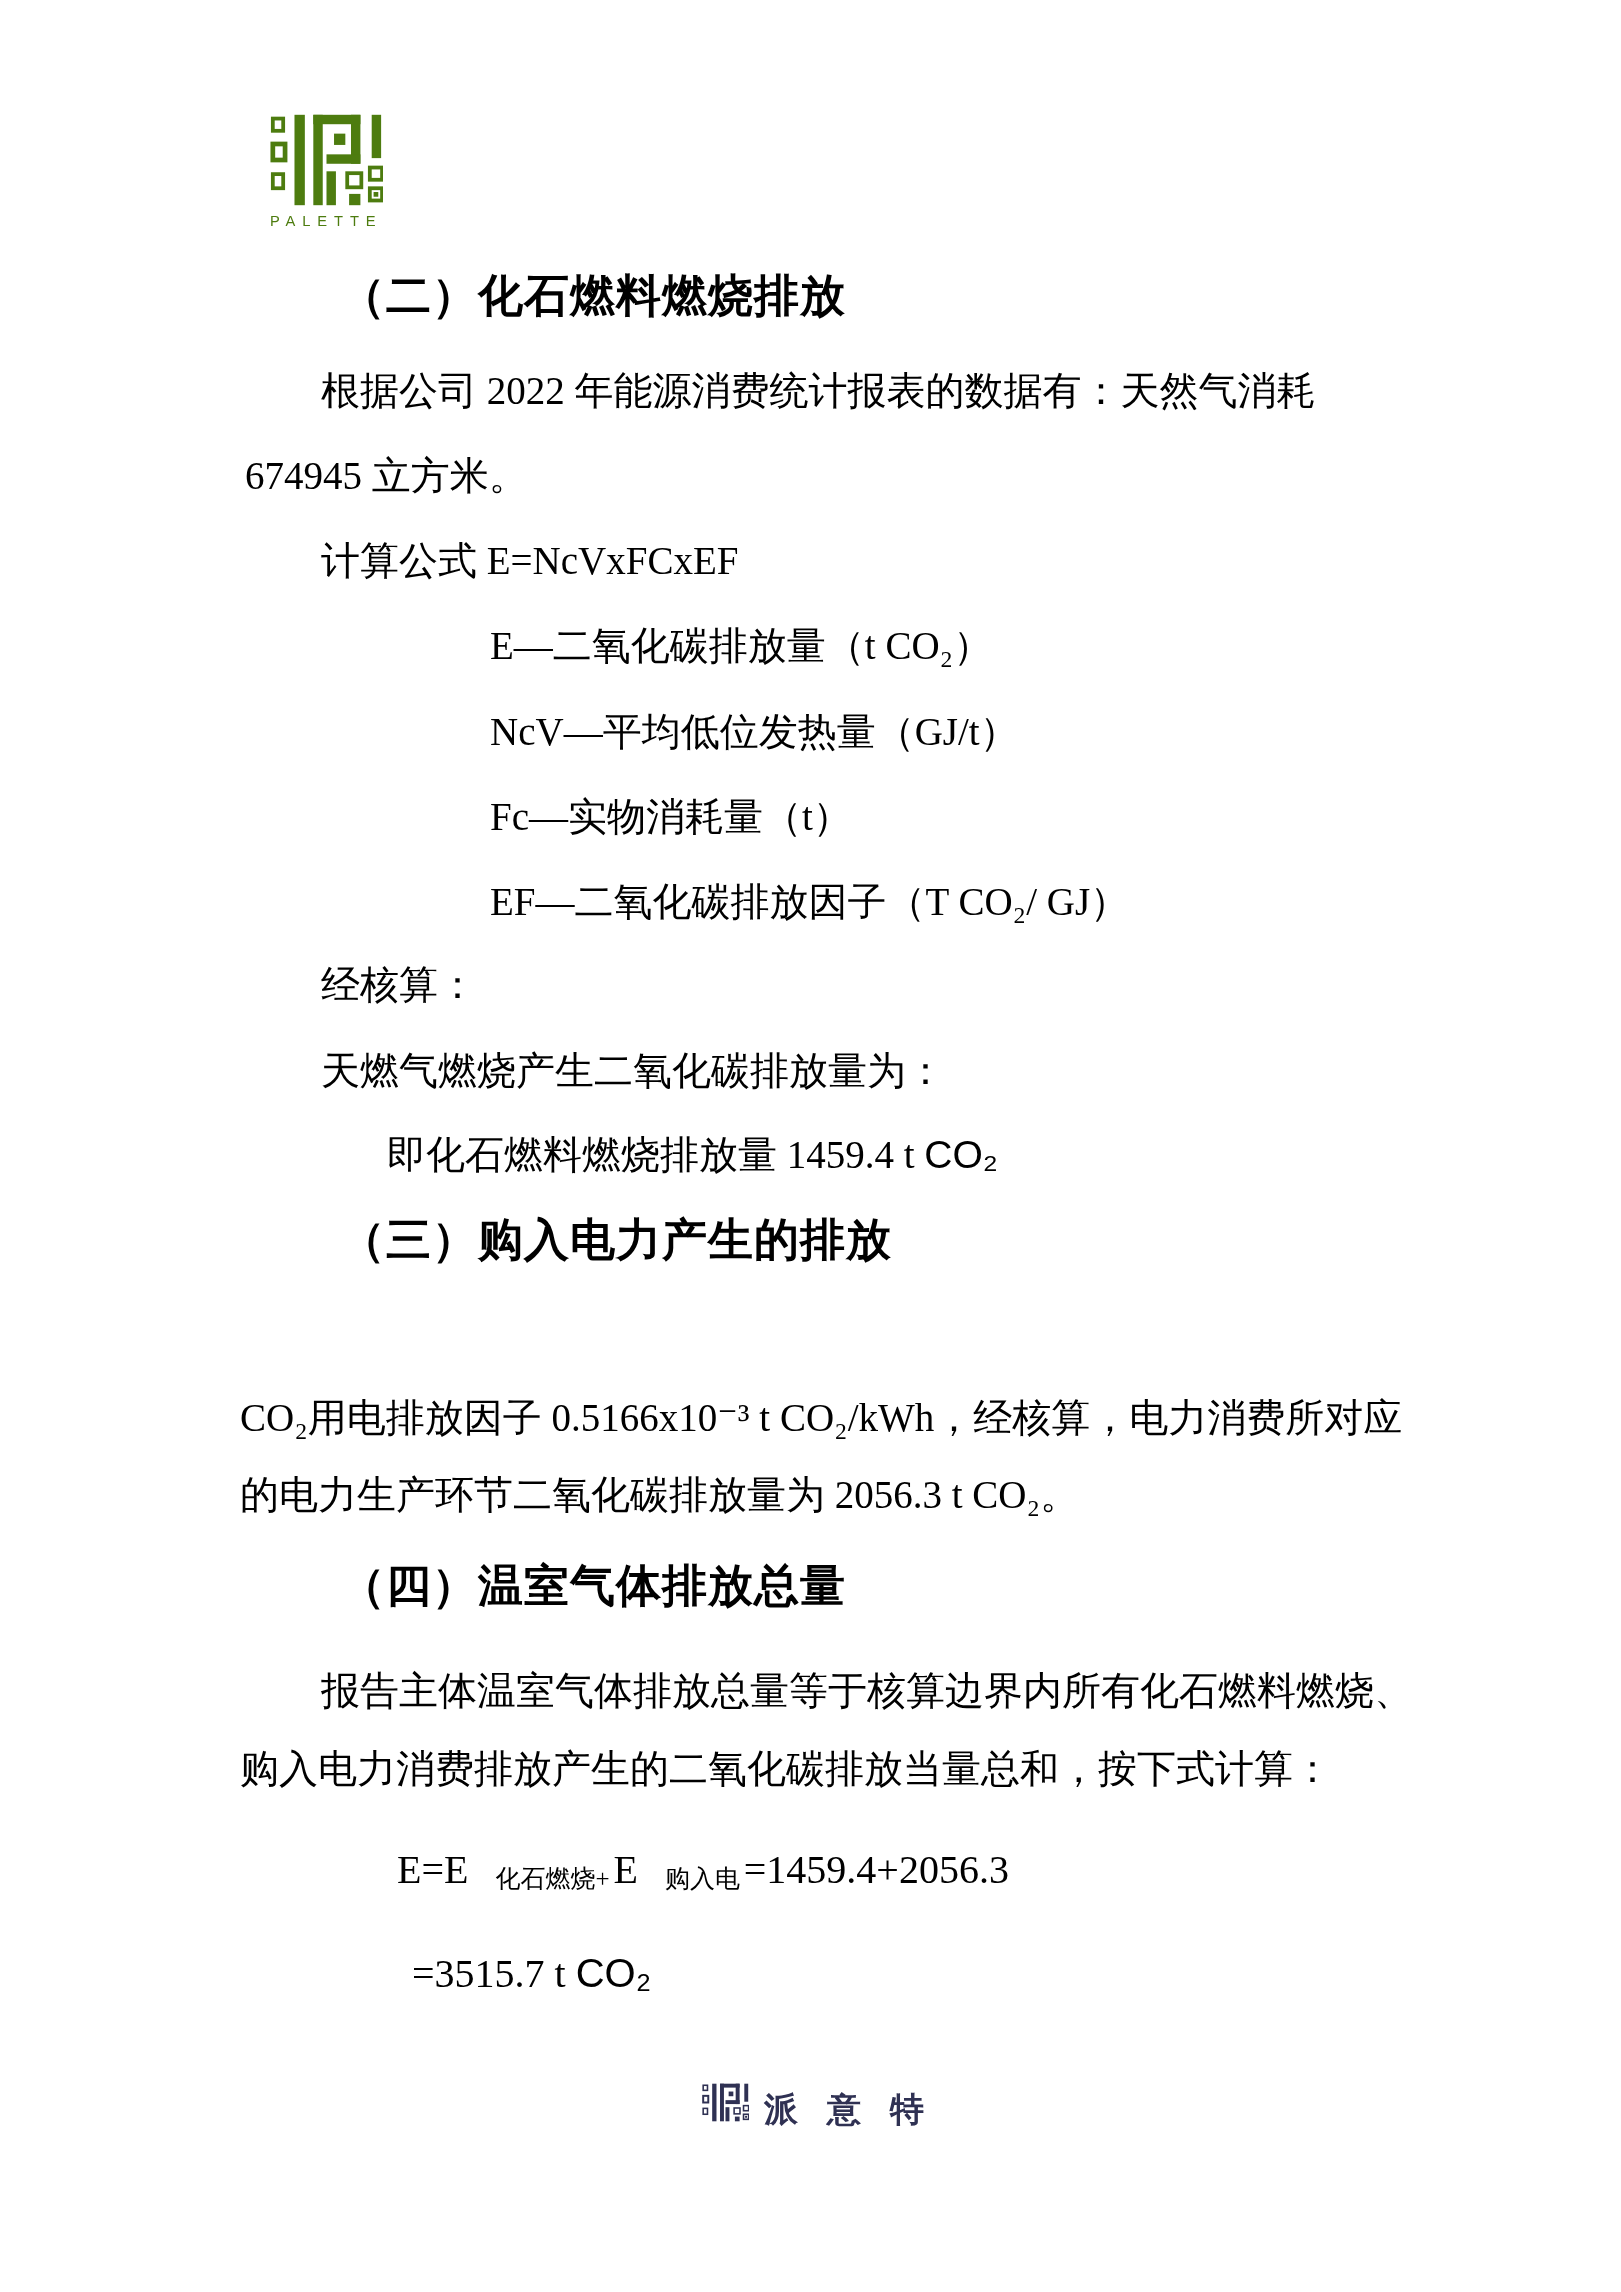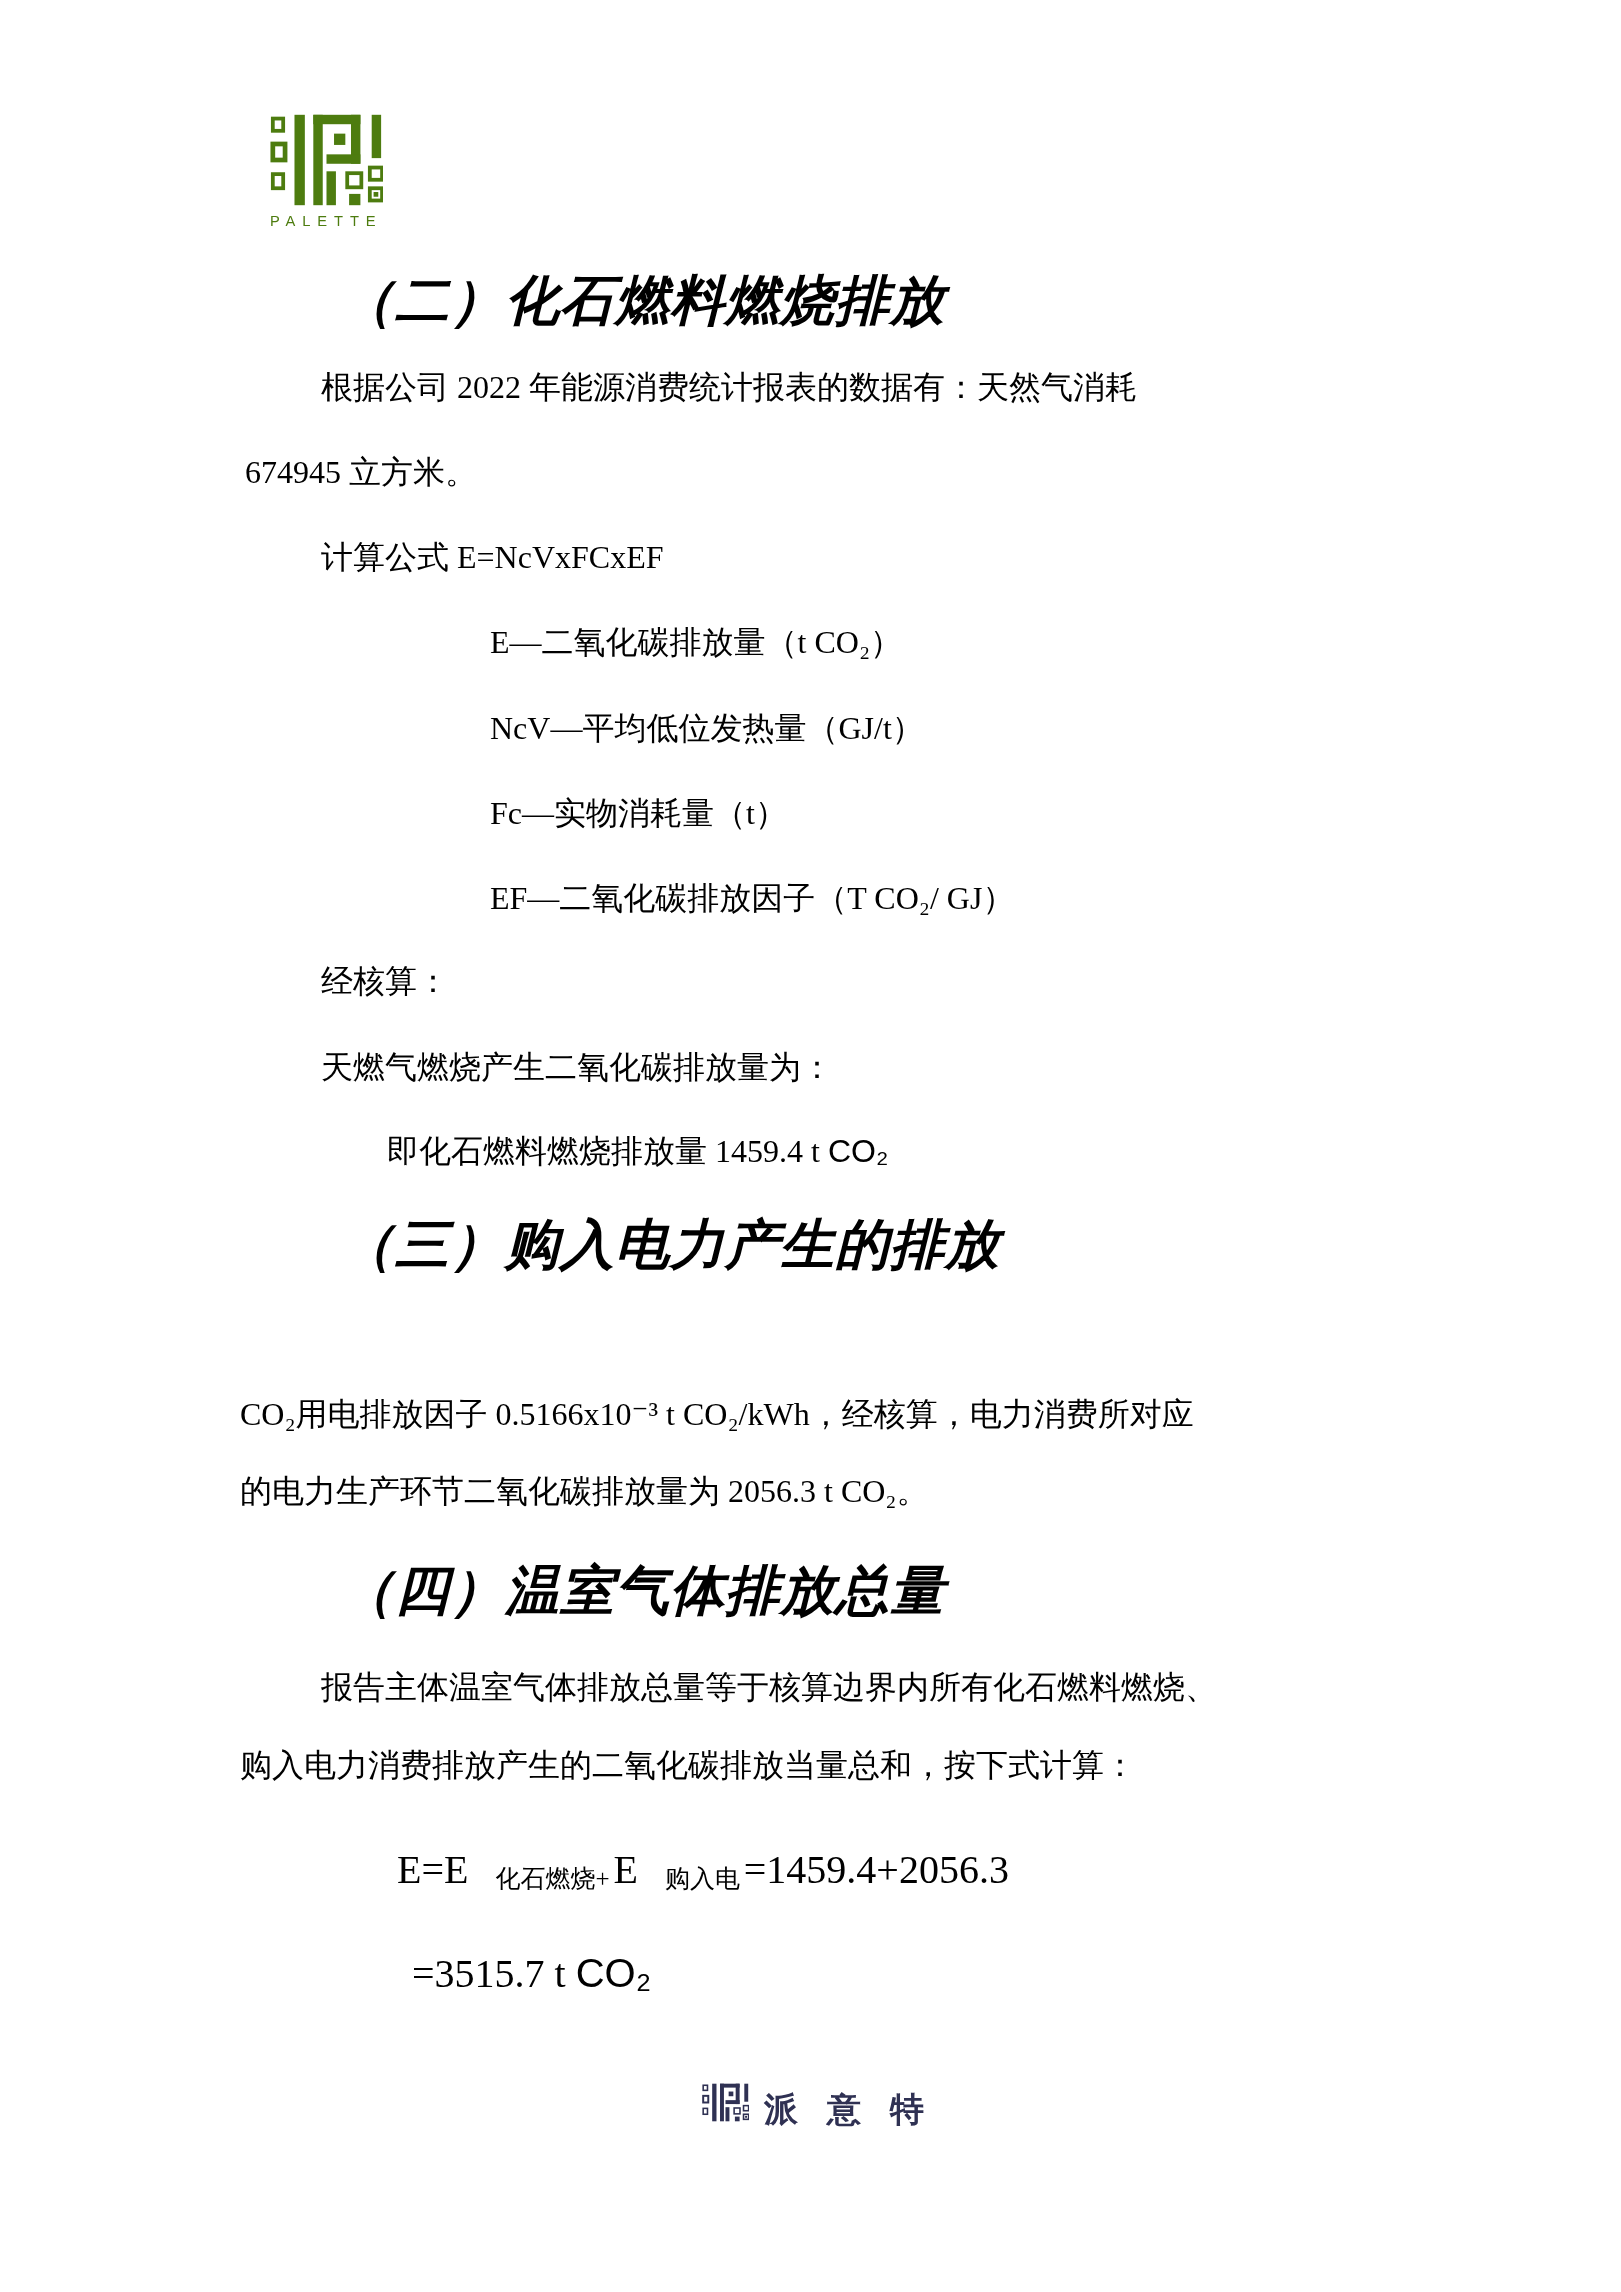--- a/index.html
+++ b/index.html
@@ -8,32 +8,31 @@
     width:1621px;height:2293px;
     margin:0 auto;
     background:#ffffff;
     font-family:"Liberation Serif","DejaVu Serif",serif;
     color:#000000;
     overflow:hidden;
   }
   .line{
     position:absolute;
     white-space:nowrap;
-    font-size:32px;
+    font-size:39px;
     line-height:1.15;
   }
   .heading{
     position:absolute;
     white-space:nowrap;
     font-family:"Liberation Sans","DejaVu Sans",sans-serif;
     font-weight:bold;
-    font-size:54px;
+    font-size:45px;
     line-height:1.1;
     letter-spacing:1px;
-    font-style:italic;
   }
   .sans{font-family:"Liberation Sans","DejaVu Sans",sans-serif;margin-top:8px;}
   .formula-big{font-size:40px;}
   .formula-sub{
     font-size:25px;
     vertical-align:-3.9px;
     margin-left:27px;
     margin-right:3.9px;
   }
   .brand-red{color:#4d7c0f;}

